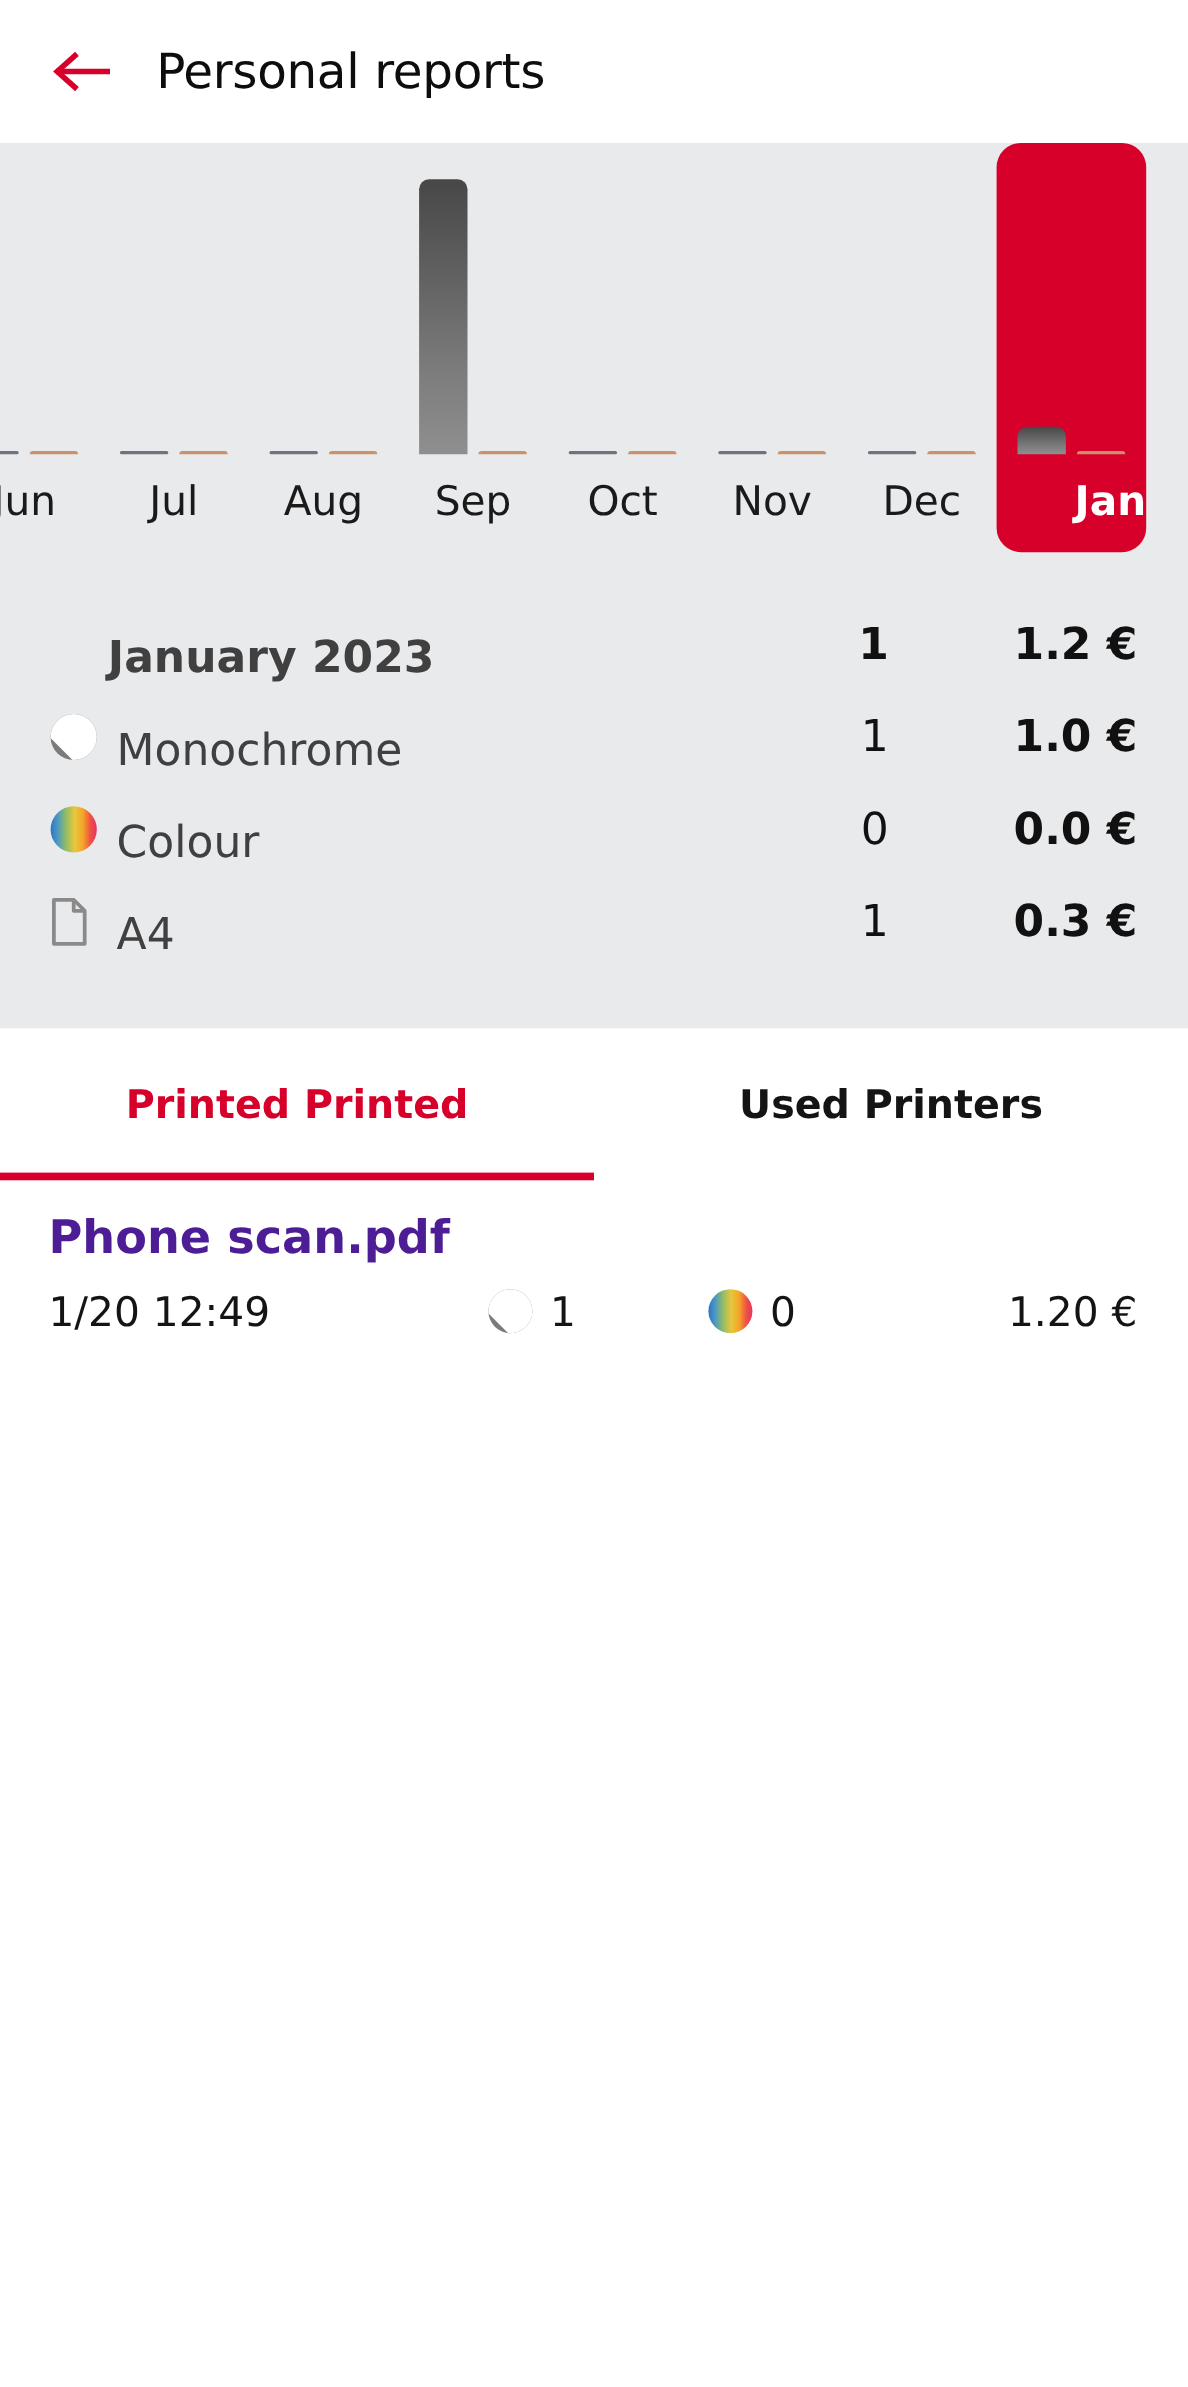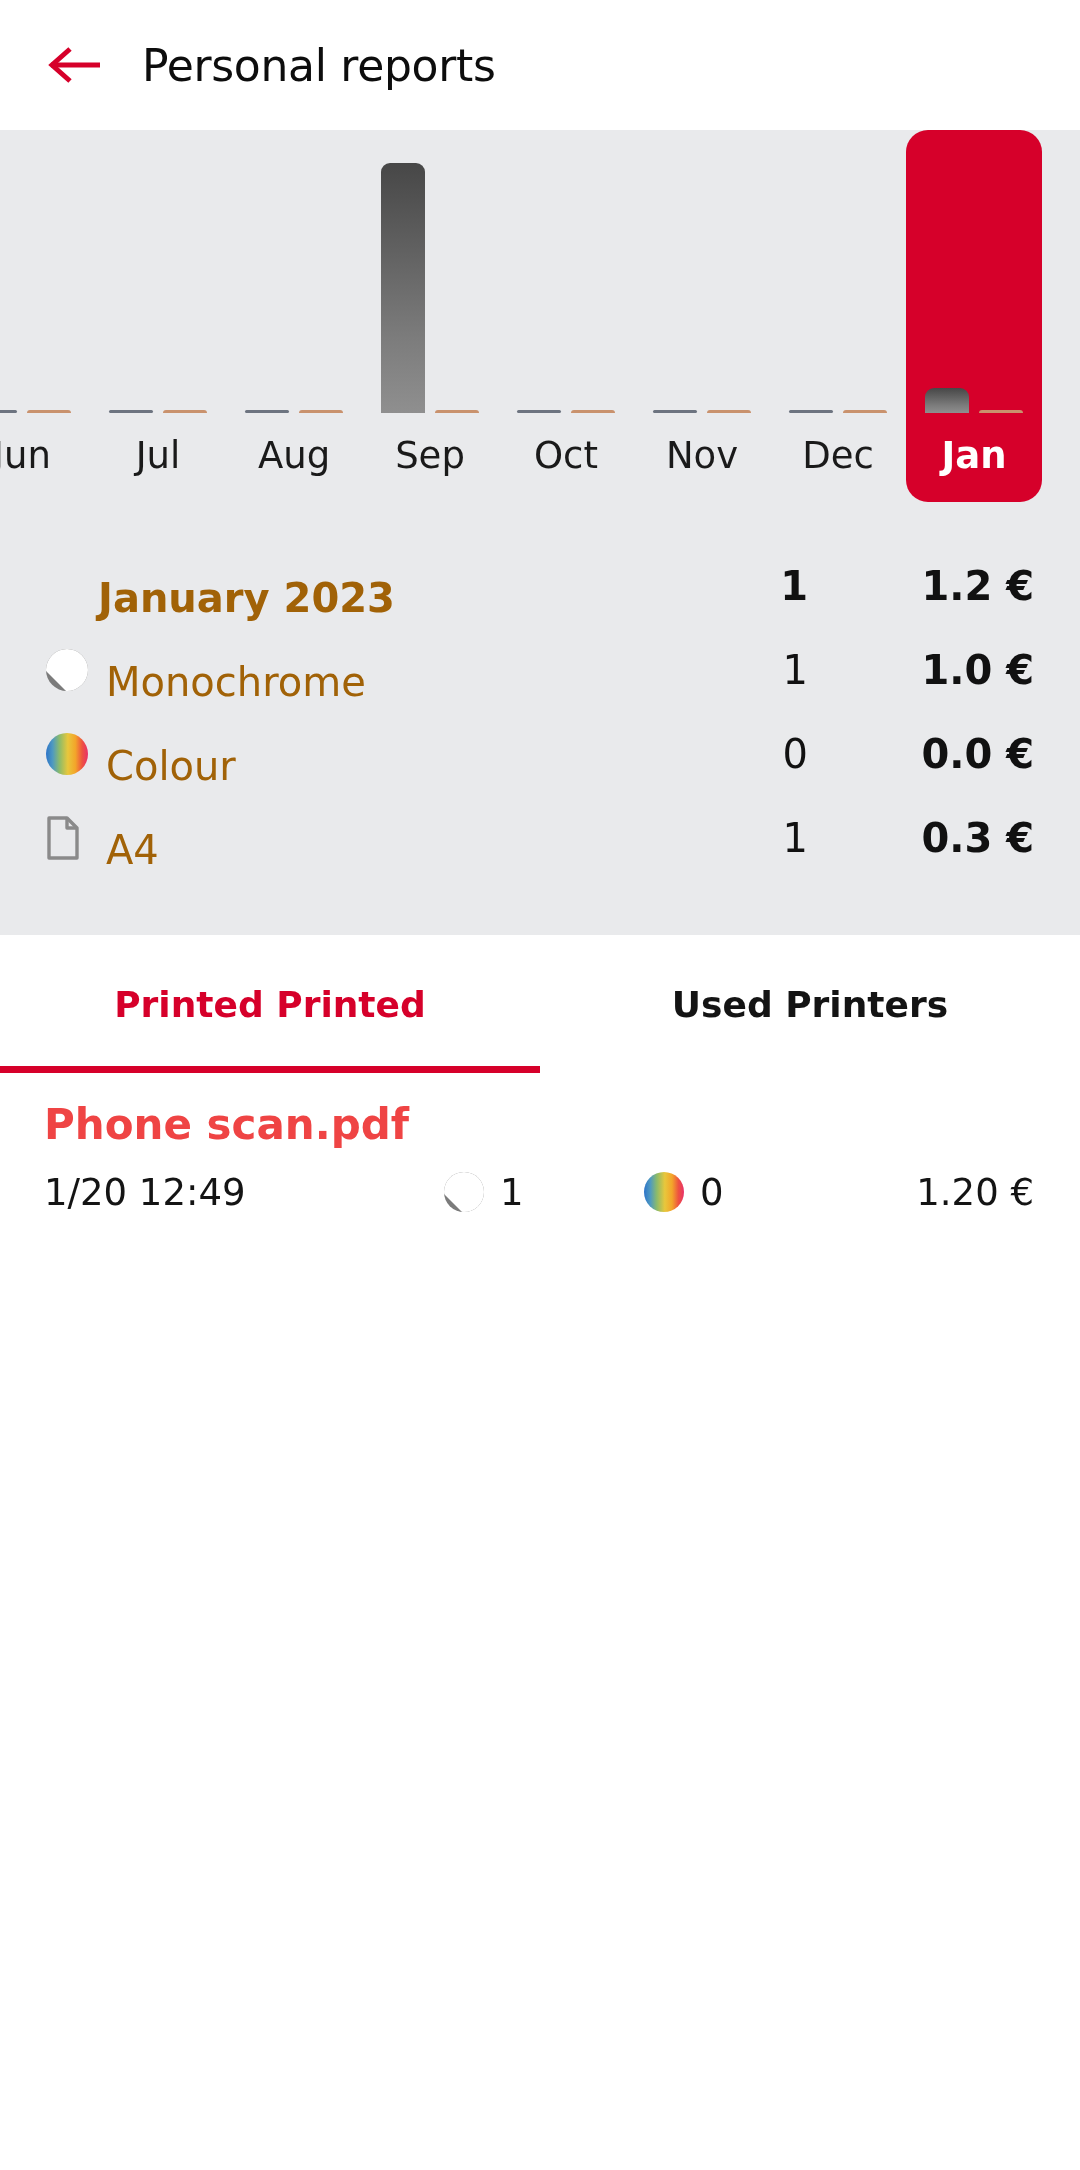--- a/index.html
+++ b/index.html
@@ -53,21 +53,21 @@
     flex: 0 0 136px;
     height: 100%;
     position: relative;
     display: flex;
     flex-direction: column;
     justify-content: flex-end;
     align-items: center;
     border-radius: 22px;
     cursor: pointer;
   }
-  .month-col.selected { background: #d6002a; }
+  .month-col.selected { background: #d6002a; align-items: flex-end; }
 
   .bars {
     height: 250px;
     width: 100%;
     display: flex;
     align-items: flex-end;
     justify-content: center;
     gap: 10px;
     padding-bottom: 0;
   }
@@ -104,21 +104,21 @@
     display: flex;
     align-items: center;
     height: 84px;
   }
   .sum-icon {
     width: 52px; flex: 0 0 52px;
     display: flex; align-items: center; justify-content: flex-start;
   }
   .sum-label {
     font-size: 40px;
-    color: #a16207;
+    color: #404040;
     flex: 1 1 auto;
     white-space: nowrap;
     margin-top: 24px;
   }
   .sum-row.total .sum-label { font-weight: 700; }
   .sum-count {
     width: 240px; flex: 0 0 240px;
     text-align: right;
     font-size: 40px;
     color: #111111;
@@ -170,21 +170,21 @@
     background: #c9c9c9;
     z-index: -1;
   }
 
   
   .doclist { background: #ffffff; padding: 28px 44px 0 44px; }
   .doc-item { cursor: pointer; }
   .doc-title {
     font-size: 42px;
     font-weight: 700;
-    color: #ef4444;
+    color: #4c1d95;
     line-height: 1.14;
     white-space: nowrap;
   }
   .doc-meta {
     display: flex;
     align-items: center;
     margin-top: 22px;
   }
   .doc-date {
     font-size: 37px;

